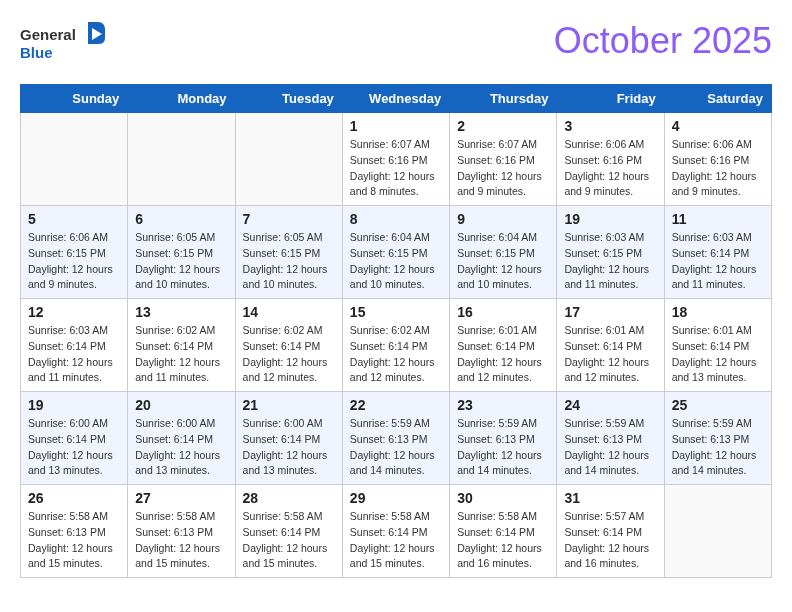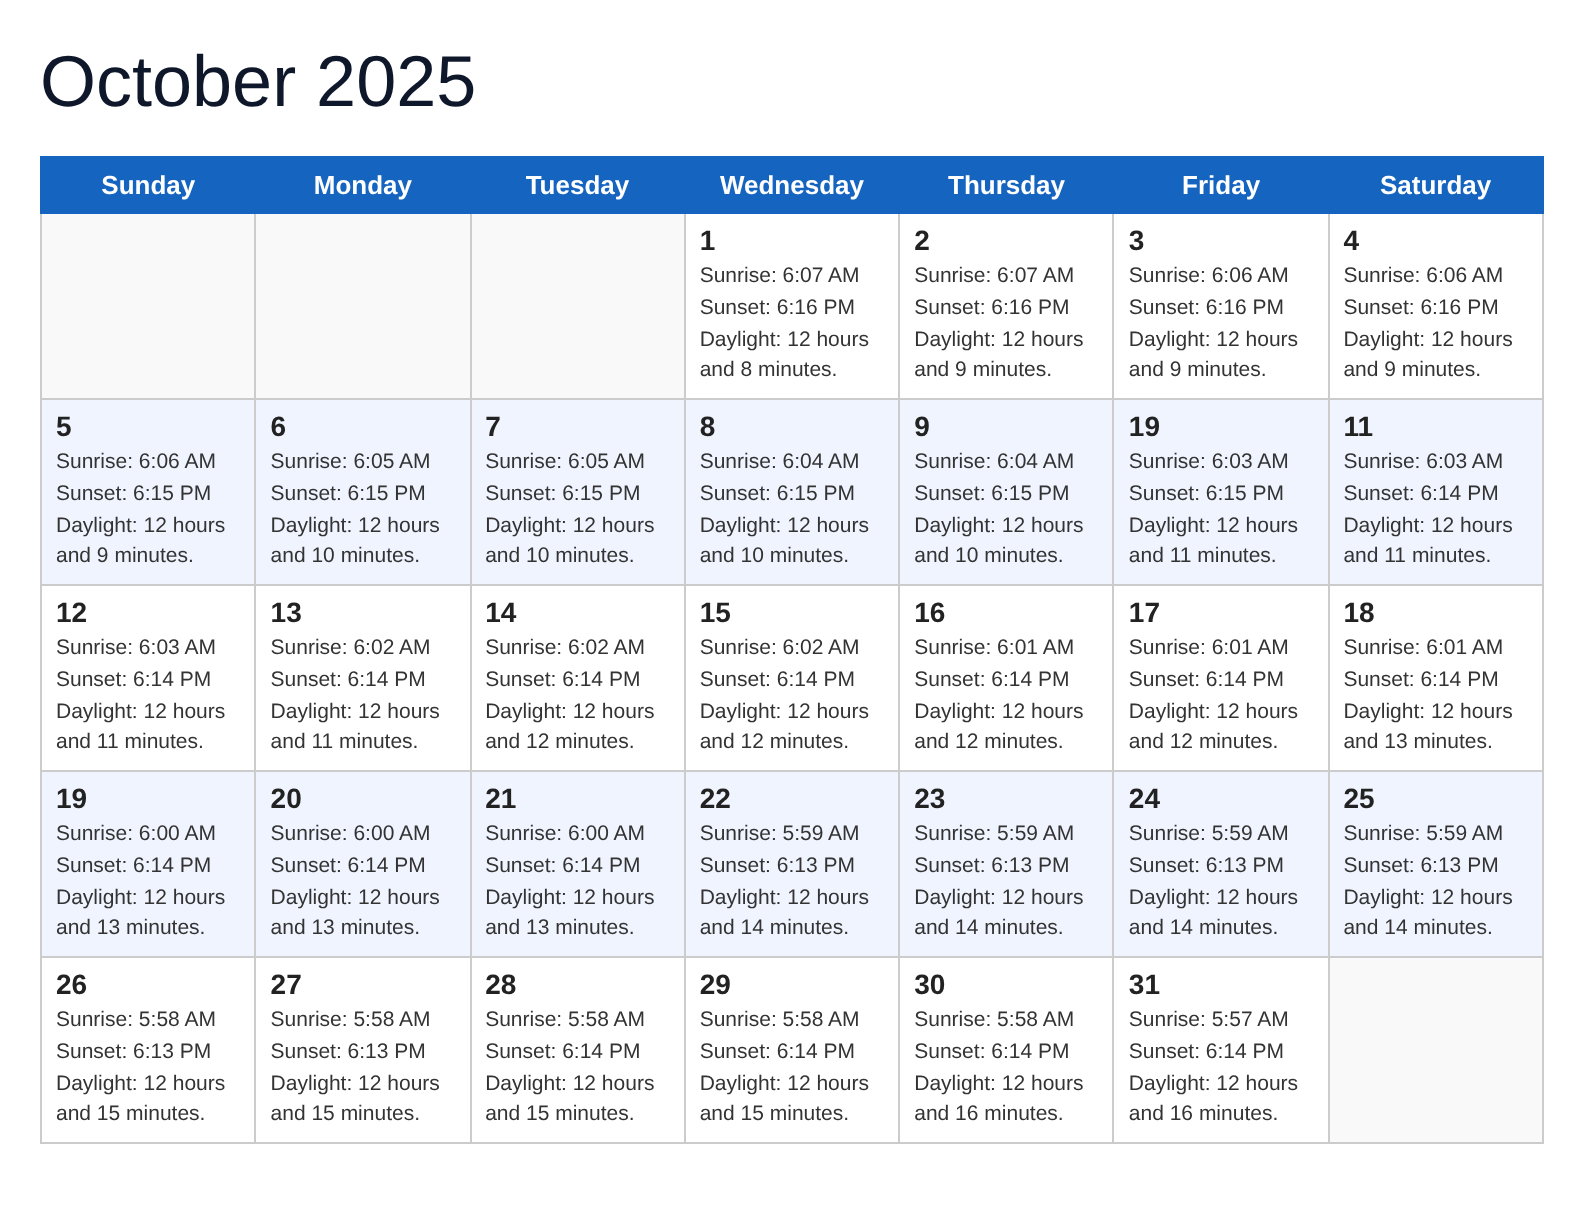--- a/index.html
+++ b/index.html
@@ -20,35 +20,35 @@
       display: flex;
       align-items: center;
       gap: 4px;
     }
     .title-block {
       text-align: right;
     }
     .month-title {
       font-size: 36px;
       font-weight: normal;
-      color: #0f172a;
+      color: #8b5cf6;
     }
     .location-title {
       font-size: 18px;
       color: #333;
     }
     .calendar {
       width: 100%;
       border-collapse: collapse;
       border: 1px solid #ccc;
     }
     .calendar th {
       background-color: #1565c0;
       color: #fff;
-      text-align: center;
+      text-align: right;
       padding: 6px 8px;
       font-size: 13px;
       font-weight: bold;
       border: 1px solid #1565c0;
     }
     .calendar td {
       vertical-align: top;
       padding: 5px 7px;
       border: 1px solid #ccc;
       font-size: 11px;
@@ -73,20 +73,30 @@
       color: #333;
     }
     .row-alt td {
       background: #f0f4ff;
     }
   </style>
 </head>
 <body>
 
 <div class="header">
+  <div class="logo">
+    <div>
+      <svg width="90" height="44" viewBox="0 0 90 44" xmlns="http://www.w3.org/2000/svg">
+        <text x="0" y="20" font-family="Arial" font-size="15" font-weight="bold" fill="#333">General</text>
+        <path d="M68 2 L78 2 Q85 2 85 10 L85 18 Q85 24 78 24 L68 24 Z" fill="#1565c0"></path>
+        <path d="M72 8 L82 14 L72 20 Z" fill="white"></path>
+        <text x="0" y="38" font-family="Arial" font-size="15" font-weight="bold" fill="#1565c0">Blue</text>
+      </svg>
+    </div>
+  </div>
   <div class="title-block">
     <div class="month-title">October 2025</div>
   </div>
 </div>
 
 <table class="calendar">
   <thead>
     <tr>
     <th>Sunday</th>
         <th>Monday</th>

